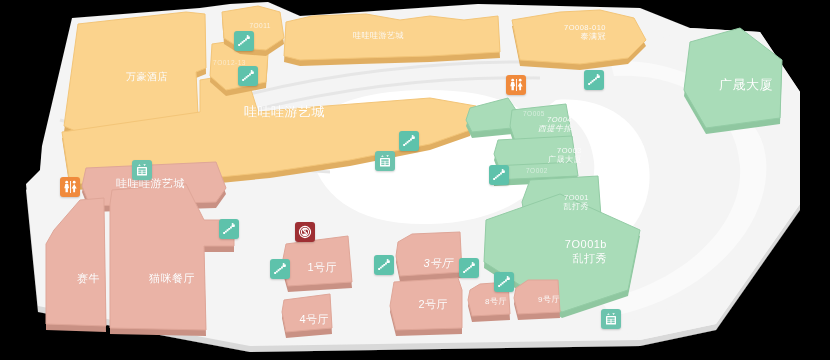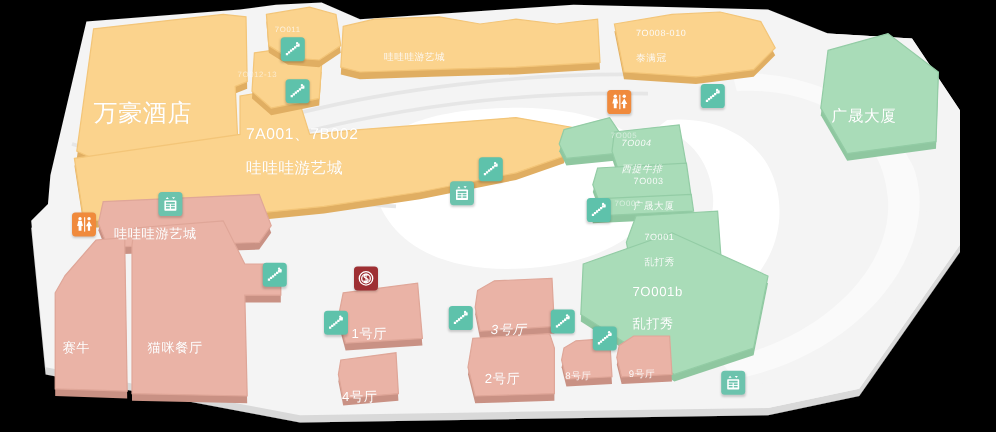--- a/index.html
+++ b/index.html
@@ -23,31 +23,31 @@
   }
   .poi svg{display:block;}
   .poi-escalator{background:#5ec2ab;}
   .poi-elevator{background:#6cc3ad;}
   .poi-restroom{background:#f08a3c;}
   .poi-atm{background:#9e2f33;}
 
   .lbl{
     position:absolute;
     color:#ffffff;
-    text-align:left;
+    text-align:right;
     white-space:nowrap;
     line-height:1.25;
     pointer-events:none;
     letter-spacing:.5px;
     text-shadow:0 0 1px rgba(0,0,0,.06);
   }
   .lbl .code{display:block;}
-  .lbl .name{display:block;margin-top:12px;}
-
-  .lbl-xl{font-size:20px;}
+  .lbl .name{display:block;}
+
+  .lbl-xl{font-size:10px;}
   .lbl-l{font-size:13px;}
   .lbl-m{font-size:11px;}
   .lbl-s{font-size:8px;opacity:.92;}
   .lbl-xs{font-size:6.5px;opacity:.72;}
   .lbl-code-s{font-size:7.5px;}
   .lbl-faint{opacity:.55;}
 </style>
 </head>
 <body>
 
@@ -214,21 +214,20 @@
     </g>
   </svg>
 
   <div>
 
     <div class="lbl lbl-xl" style="left:78px;top:71px;width:90px;">
       <span class="name">万豪酒店</span>
     </div>
 
     <div class="lbl lbl-l" style="left:205px;top:104px;width:120px;">
-      <span class="code">7A001、7B002</span>
       <span class="name">哇哇哇游艺城</span>
     </div>
 
     <div class="lbl lbl-s" style="left:320px;top:31px;width:84px;">
       <span class="name">哇哇哇游艺城</span>
     </div>
 
     <div class="lbl lbl-s" style="left:530px;top:23px;width:76px;">
       <span class="code lbl-code-s">7O008-010</span>
       <span class="name">泰满冠</span>

